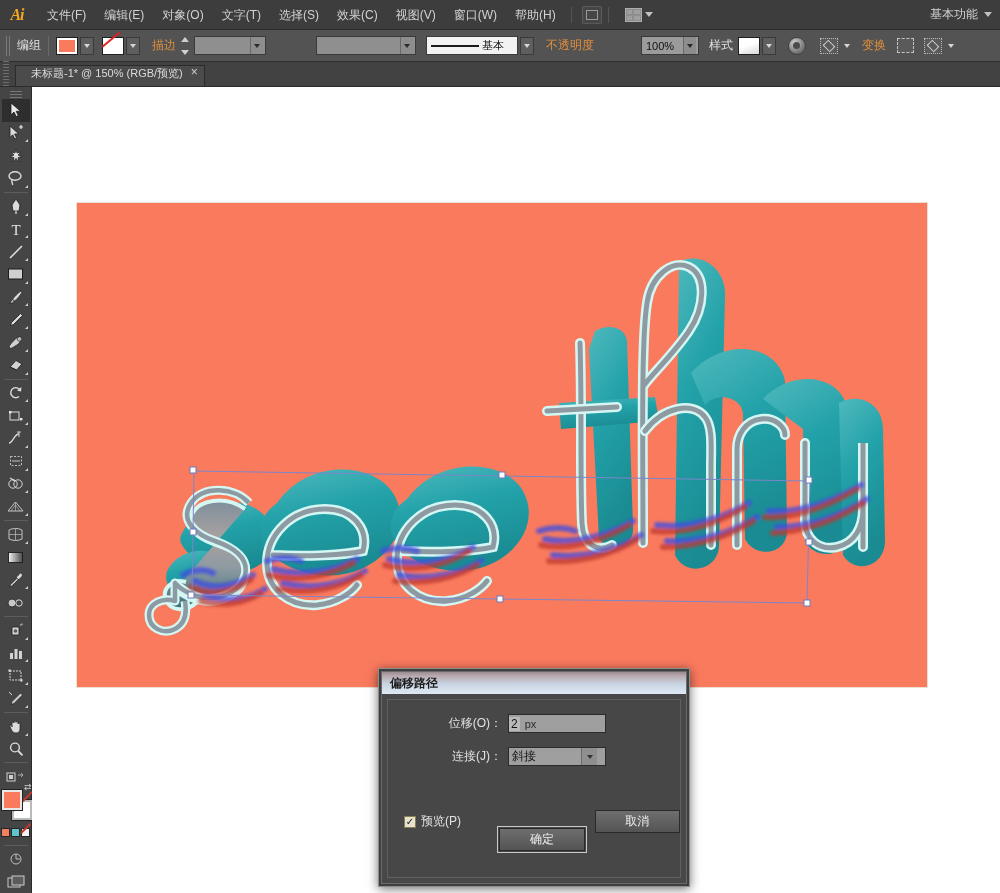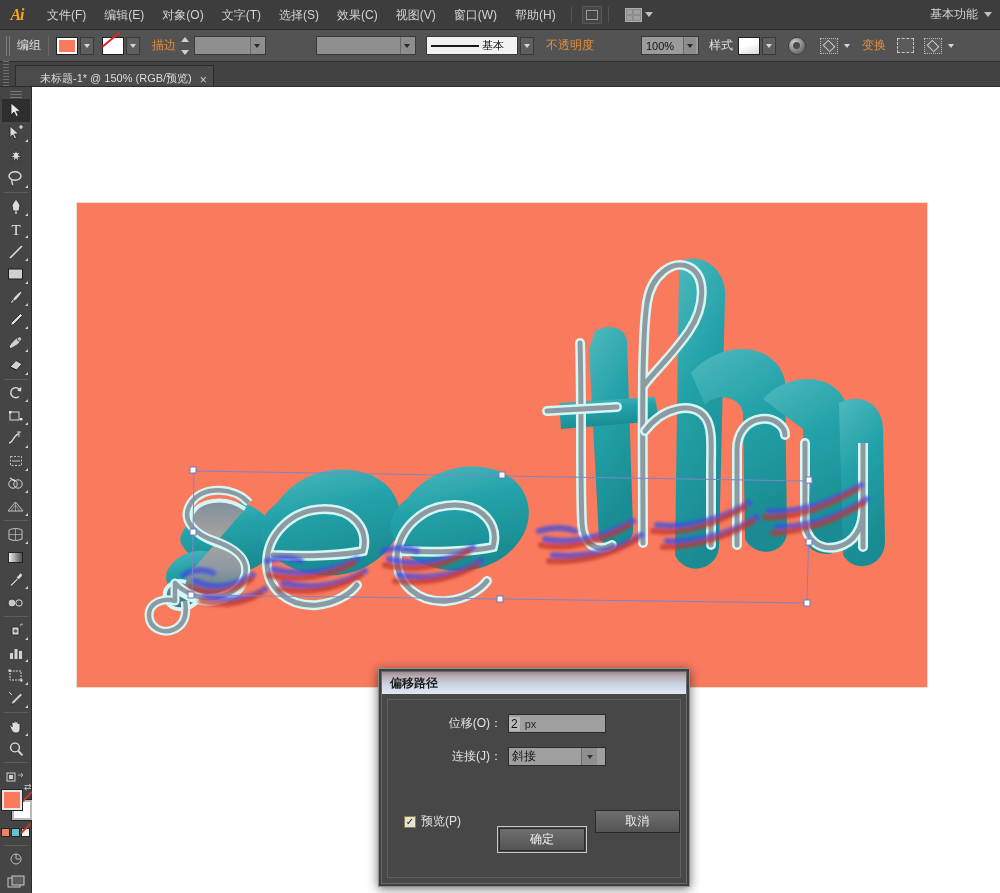--- a/index.html
+++ b/index.html
@@ -109,21 +109,21 @@
   
   .tabbar{
     position:absolute; left:0; top:62px; width:1000px; height:25px;
     background:#424242; border-bottom:1px solid #2b2b2b;
     display:flex; align-items:flex-end;
   }
   .tabgrip{ width:6px;height:25px; margin-left:3px;
     background:repeating-linear-gradient(0deg,#6f6f6f 0 1px,transparent 1px 3px);}
   .doc-tab{
     height:21px; background:#4b4b4b; border:1px solid #2b2b2b; border-bottom:none;
-    display:flex; align-items:flex-end; padding:0 6px 0 24px; gap:8px;
+    display:flex; align-items:flex-start; padding:0 6px 0 15px; gap:8px;
     font-size:11px; color:#dcdcdc; margin-left:6px; white-space:nowrap;
   }
   .tab-close{ color:#cfcfcf; font-size:12px; line-height:1; cursor:default;}
 
   
   .toolbar{
     position:absolute; left:0; top:87px; width:32px; height:806px;
     background:#454545; border-right:1px solid #2b2b2b;
     display:flex; flex-direction:column; align-items:center;
   }

